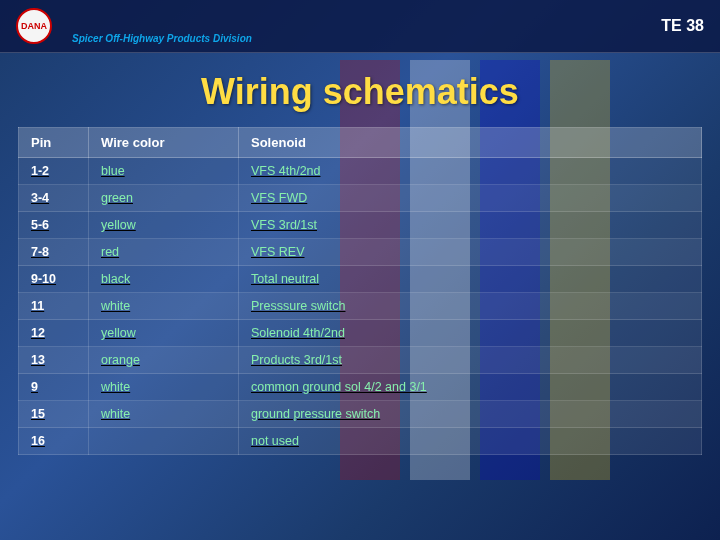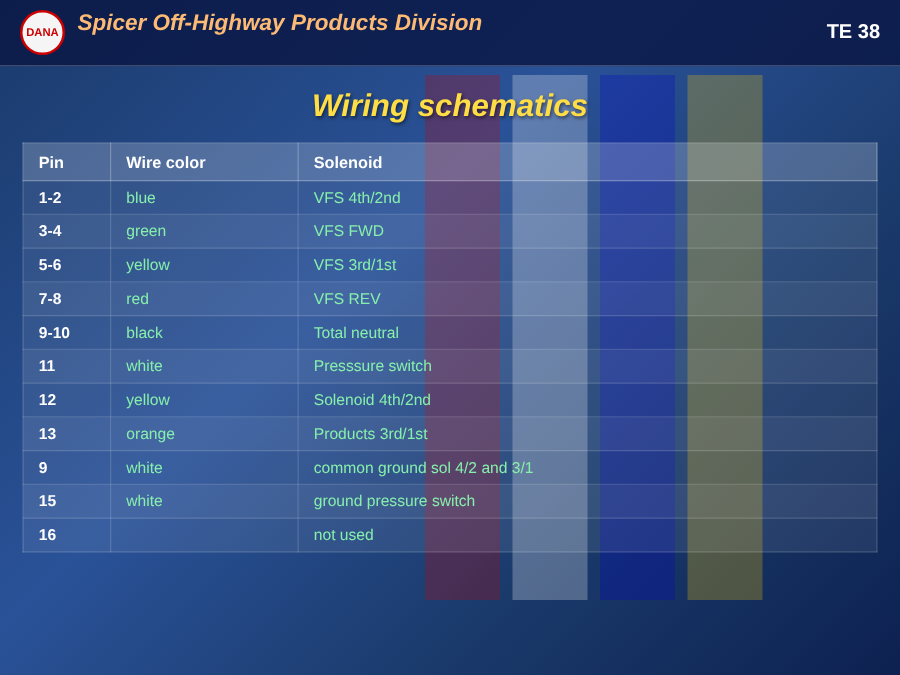--- a/index.html
+++ b/index.html
@@ -51,62 +51,61 @@
       display: flex;
       align-items: center;
       justify-content: space-between;
       padding: 8px 16px;
       background: rgba(10, 25, 70, 0.85);
       border-bottom: 1px solid rgba(255,255,255,0.2);
     }
 
     .header-left {
       display: flex;
-      align-items: flex-start;
-      gap: 10px;
+      align-items: flex-end;
+      gap: 20px;
     }
 
     .dana-logo {
       width: 36px;
       height: 36px;
       background: #f5f5f5;
       border-radius: 50%;
       display: flex;
       align-items: center;
       justify-content: center;
       font-weight: bold;
       font-size: 9px;
       color: #cc0000;
       border: 2px solid #cc0000;
     }
 
     .company-name {
-      color: #fdba74;
-      font-size: 18px;
+      color: #0ea5e9;
+      font-size: 10px;
       font-weight: bold;
       font-style: italic;
     }
 
     .slide-number {
       color: #ffffff;
       font-size: 16px;
       font-weight: bold;
     }
 
     
     .title-section {
       text-align: center;
       padding: 18px 0 14px 0;
     }
 
     .page-title {
       color: #ffdd44;
-      font-size: 25px;
-      font-weight: bold;
-      font-style: italic;
+      font-size: 36px;
+      font-weight: bold;
       text-shadow: 1px 1px 3px rgba(0,0,0,0.5);
     }
 
     
     .table-container {
       padding: 0 18px 18px 18px;
       flex: 1;
     }
 
     table {
@@ -123,20 +122,21 @@
       color: #ffffff;
       font-size: 13px;
       font-weight: bold;
       padding: 7px 12px;
       text-align: left;
       border: 1px solid rgba(255,255,255,0.25);
     }
 
     tbody tr {
       border: 1px solid rgba(255,255,255,0.15);
+      text-decoration: underline;
     }
 
     tbody tr:nth-child(even) {
       background: rgba(255,255,255,0.05);
     }
 
     tbody td {
       color: #86efac;
       font-size: 12.5px;
       padding: 6px 12px;

